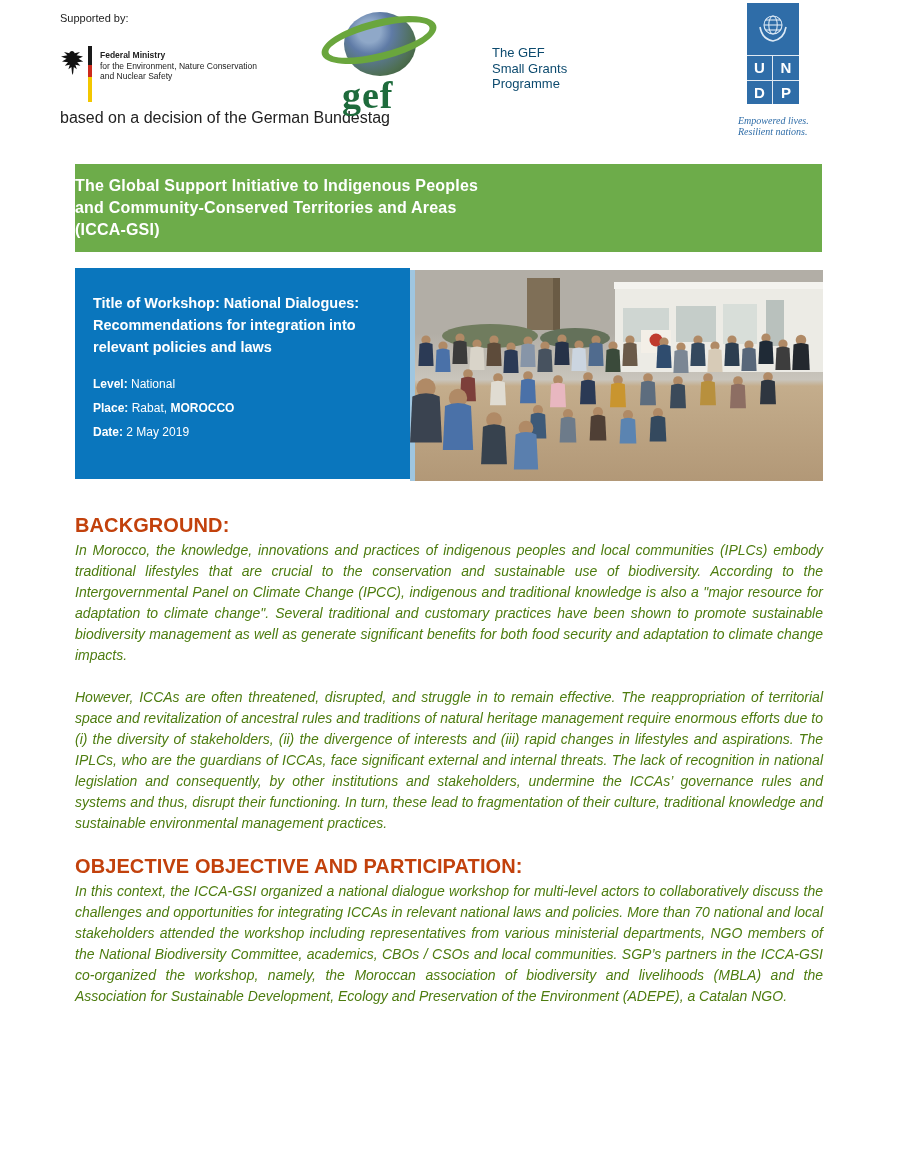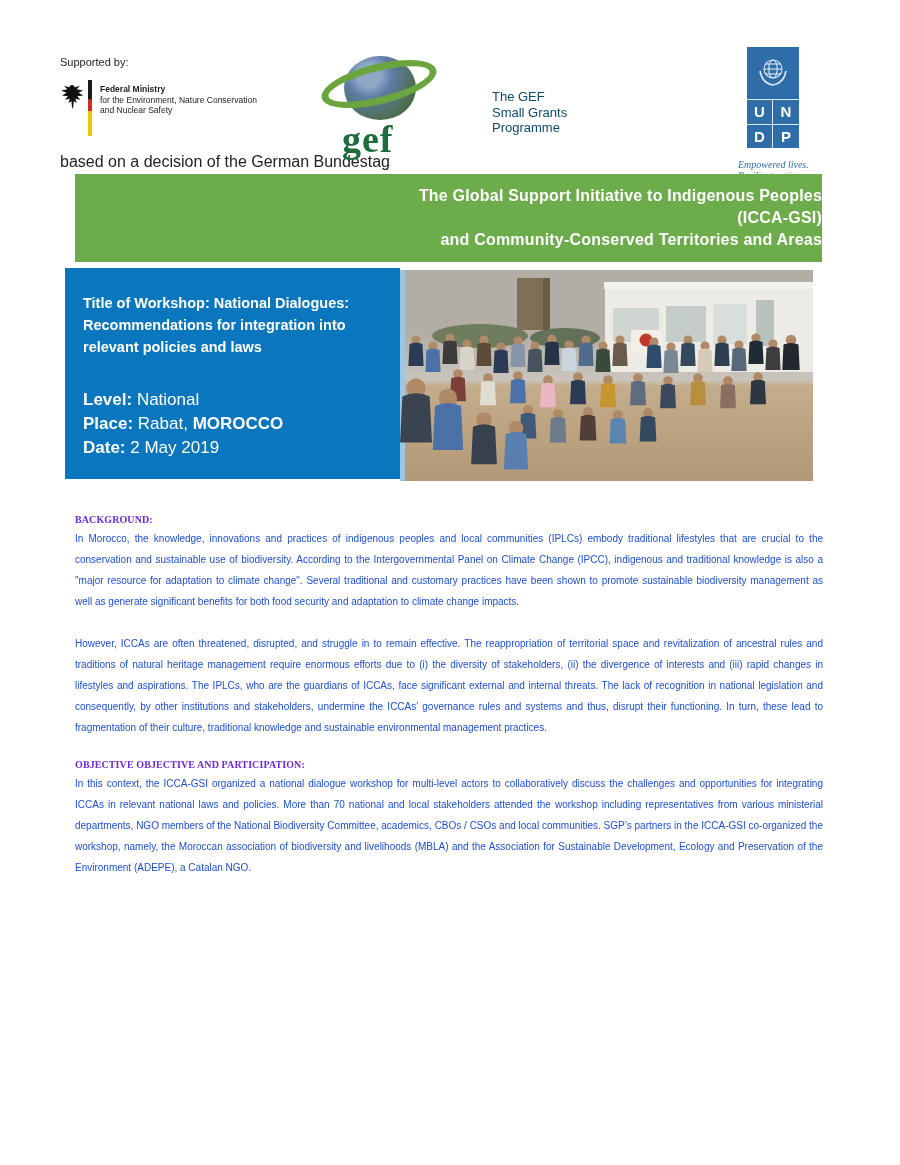--- a/index.html
+++ b/index.html
@@ -4,23 +4,23 @@
 <style>
   * { margin:0; padding:0; box-sizing:border-box; }
   html,body { background:#e9e9e9; }
   body { font-family:"Liberation Sans", sans-serif; }
   .page {
     position:relative; width:900px; height:1165px; margin:0 auto;
     background:#ffffff; overflow:hidden; color:#1a1a1a;
   }
 
   
-  .hdr { position:absolute; left:0; top:0; width:900px; height:160px;margin-top:44px; }
+  .hdr { position:absolute; left:0; top:0; width:900px; height:160px; }
   .supported-by { position:absolute; left:60px; top:12px; font-size:11px; color:#222; }
-  .ministry { position:absolute; left:60px; top:36px; display:flex; align-items:flex-start; }
+  .ministry { position:absolute; left:60px; top:46px; display:flex; align-items:flex-start; }
   .eagle { width:24px; height:28px; margin-top:3px; }
   .de-stripe { width:4px; height:56px; margin:0 8px 0 4px;
     background:linear-gradient(#1a1a1a 0 34%, #cc2b1d 34% 56%, #f3c700 56% 100%); }
   .ministry-text { font-size:8.5px; line-height:10.5px; color:#222; padding-top:4px; letter-spacing:0; }
   .ministry-text .l1 { font-weight:bold; }
   .bundestag { position:absolute; left:60px; top:109px; font-size:16px; color:#222; }
 
   .gef-logo { position:absolute; left:322px; top:6px; width:120px; height:104px; }
   .gef-globe { position:absolute; left:22px; top:6px; width:72px; height:64px; border-radius:50%;
     background:radial-gradient(circle at 35% 30%, #8fa8c8 0 18%, #5f7ba6 35%, #4e6f52 70%, #33502e 100%); }
@@ -39,40 +39,40 @@
   .undp-emblem { position:absolute; left:10px; top:8px; }
   .undp-grid { position:absolute; left:0; top:52px; width:52px; height:49px;
     display:grid; grid-template-columns:1fr 1fr; grid-template-rows:1fr 1fr; }
   .undp-grid span { display:flex; align-items:center; justify-content:center;
     color:#fff; font-size:15px; font-weight:bold; border-top:1px solid rgba(255,255,255,.85); }
   .undp-grid span:nth-child(odd) { border-right:1px solid rgba(255,255,255,.85); }
   .undp-tag { margin-top:11px; width:80px; margin-left:-9px; font-size:10px; line-height:11px;
     color:#2f6da8; font-style:italic; font-family:"Liberation Serif", serif; }
 
   
-  .banner { position:absolute; left:75px; top:174px; width:747px; height:88px;
-    background:#6dac4a; color:#fff; text-align:right; padding-top:11px; }
+  .banner { position:absolute; left:75px; top:164px; width:747px; height:88px;
+    background:#6dac4a; color:#fff; text-align:left; padding-top:11px; }
   .banner div { font-size:16px; font-weight:bold; line-height:22px; letter-spacing:.2px; }
 
   
-  .info-row { position:absolute; left:65px; top:268px; width:748px; height:211px; display:flex; }
+  .info-row { position:absolute; left:75px; top:268px; width:748px; height:211px; display:flex; }
   .info-box { width:335px; height:211px; background:#0a76bd; color:#fff; padding:24px 16px 0 18px; }
   .info-title { font-size:14.5px; font-weight:bold; line-height:22px; width:300px; }
-  .info-fields { margin-top:30px; font-size:17px; line-height:24px; }
+  .info-fields { margin-top:14px; font-size:12px; line-height:24px; }
   .lbl { font-weight:bold; } .val { font-weight:normal; } .val-strong { font-weight:bold; }
 
   
   .photo { width:413px; height:211px; position:relative; overflow:hidden; margin-top:2px;
     background:linear-gradient(#b2aea6 0 30%, #c9c5bc 52%, #c4ad8c 55%, #b29877 100%); }
   .photo svg { position:absolute; left:0; top:0; }
 
   
   .bodytext { position:absolute; left:75px; top:514px; width:748px; }
-  h3.sect { font-size:10px; font-weight:bold; color:#6d28d9; letter-spacing:.1px; margin-bottom:3px;font-family:Liberation Serif, serif; }
-  .bodytext p { font-size:10px; line-height:21px; text-align:justify; color:#1d4ed8; margin-bottom:21px; }
+  h3.sect { font-size:20px; font-weight:bold; color:#c2410c; letter-spacing:.1px; margin-bottom:3px; }
+  .bodytext p { font-size:14px; line-height:21px; text-align:justify; color:#4d7c0f; margin-bottom:21px;font-style:italic; }
   .bodytext p.last { margin-bottom:0; }
   h3.sect2 { margin-top:21px; }
 </style>
 </head>
 <body>
 
 <div class="page">
 
   <div class="hdr">
 
@@ -127,22 +127,22 @@
       </div>
       <div class="undp-tag">
         <div>Empowered lives.</div>
         <div>Resilient nations.</div>
       </div>
     </div>
   </div>
 
   <div class="banner">
     <div>The Global Support Initiative to Indigenous Peoples</div>
+    <div>and Community-Conserved Territories and Areas</div>
     <div>(ICCA-GSI)</div>
-    <div>and Community-Conserved Territories and Areas</div>
   </div>
 
   <div class="info-row">
 
     <div class="info-box">
       <div class="info-title">
         <span class="lbl">Title of Workshop:</span>
         <span class="val-strong">National Dialogues: Recommendations for integration into relevant policies and laws</span>
       </div>
       <div class="info-fields">

